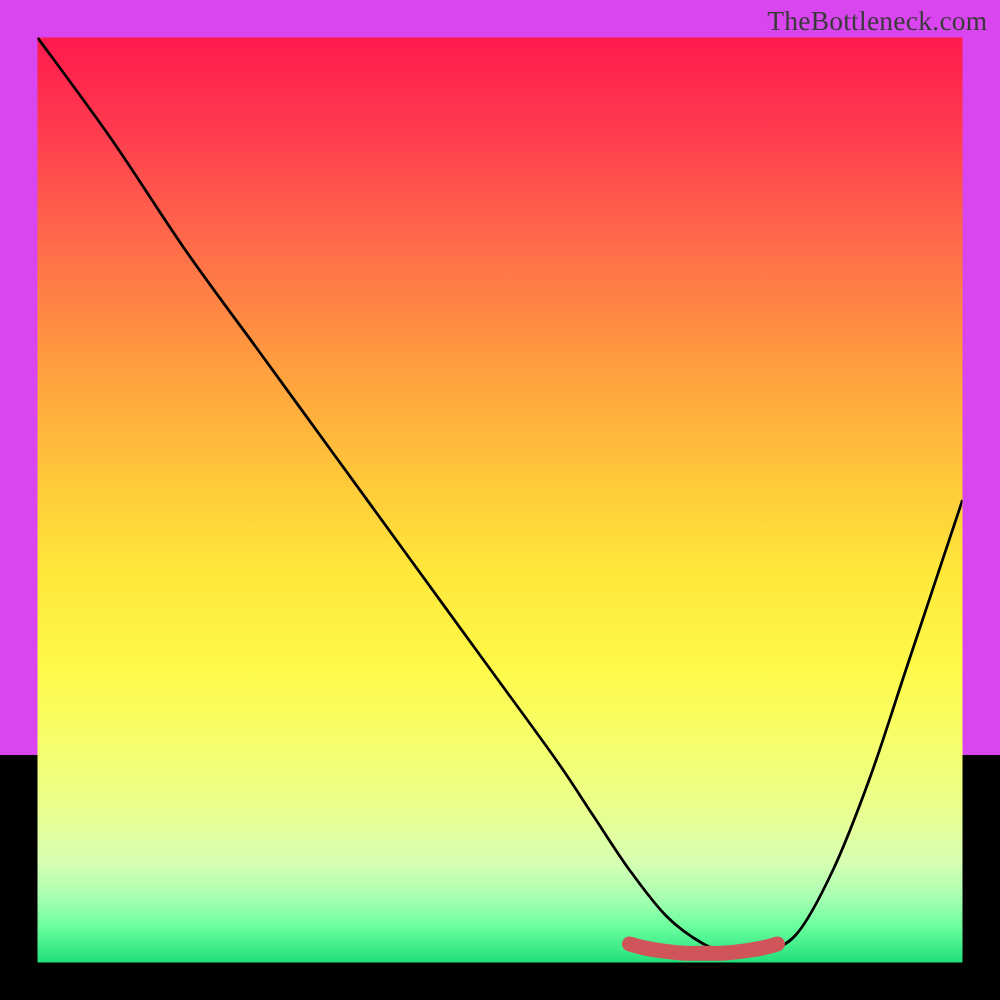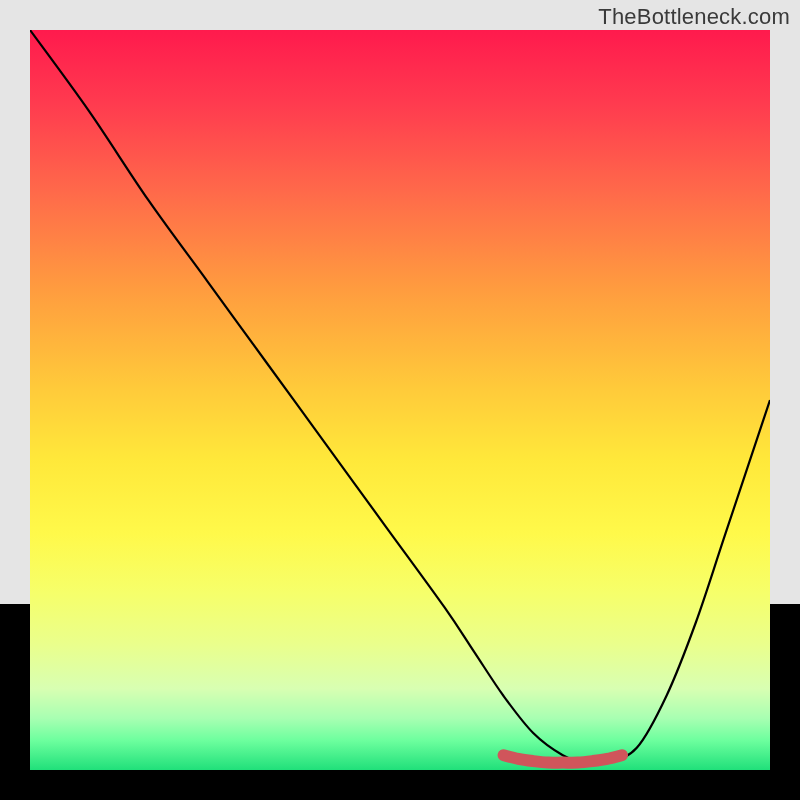--- a/index.html
+++ b/index.html
@@ -10,21 +10,22 @@
     background: #000;
     overflow: hidden;
     font-family: Arial, sans-serif;
   }
   .frame {
     position: absolute;
     left: 0;
     top: 0;
     width: 800px;
     height: 604px;
-    background: #e5e5e5;
+    background: #d946ef;
+    font-family: Liberation Serif, serif;
   }
   .plot {
     position: absolute;
     left: 30px;
     top: 30px;
     width: 740px;
     height: 740px;
     background: linear-gradient(
       to bottom,
       #ff1a4d 0%,

